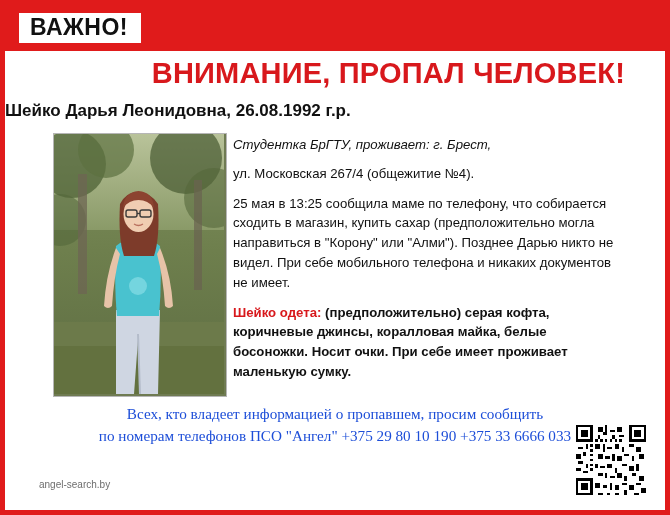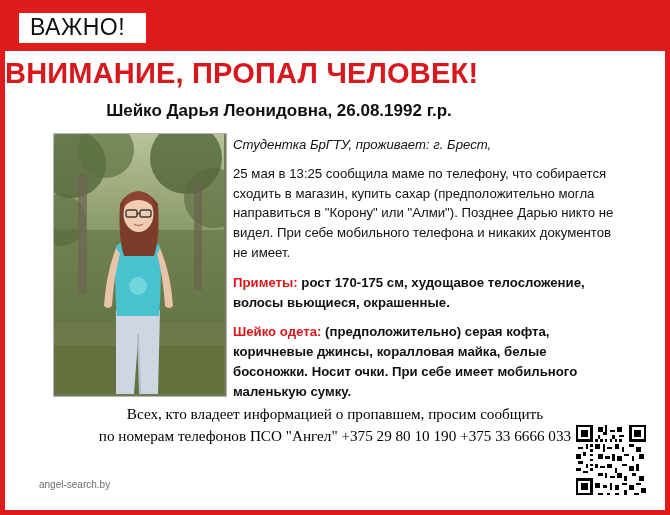--- a/index.html
+++ b/index.html
@@ -29,45 +29,45 @@
     width: 660px;
     height: 46px;
     background: #e01b1b;
     display: flex;
     align-items: center;
   }
   .banner-label {
     margin-left: 14px;
     background: #ffffff;
     color: #111111;
-    font-weight: normal;
+    font-weight: bold;
     font-size: 23px;
     letter-spacing: 0.5px;
-    padding: 2px 20px 3px 10px;
+    padding: 2px 12px 3px 10px;
     line-height: 1.0;
     border: 1px solid #ffffff;
   }
   
   .headline {
     position: absolute;
     top: 52px;
     left: 0;
     width: 620px;
-    text-align: left;
+    text-align: right;
     color: #d8181c;
     font-weight: bold;
     font-size: 29px;
     letter-spacing: 0.2px;
   }
   .subhead {
     position: absolute;
     top: 96px;
     left: 0;
     width: 548px;
-    text-align: center;
+    text-align: left;
     color: #111111;
     font-weight: bold;
     font-size: 17px;
   }
   
   .photo {
     position: absolute;
     left: 48px;
     top: 128px;
     width: 172px;
@@ -96,21 +96,21 @@
     font-weight: bold;
   }
   .strong { font-weight: bold; }
   
   .appeal {
     position: absolute;
     left: 24px;
     top: 398px;
     width: 612px;
     text-align: center;
-    color: #000000;
+    color: #1d4ed8;
     font-size: 15.2px;
     line-height: 1.45;
     font-family: "Liberation Serif", serif;
   }
   .appeal div { white-space: nowrap; }
   
   .footer {
     position: absolute;
     left: 34px;
     bottom: 18px;
@@ -192,23 +192,23 @@
       <rect x="72" y="76" width="11" height="7" rx="2" fill="none" stroke="#3a3a3a" stroke-width="1.4"></rect>
       <rect x="86" y="76" width="11" height="7" rx="2" fill="none" stroke="#3a3a3a" stroke-width="1.4"></rect>
       <path d="M83 79.5 L86 79.5" stroke="#3a3a3a" stroke-width="1.4"></path>
 
       <path d="M80 90 Q84.5 93 89 90" stroke="#b9705f" stroke-width="1.3" fill="none"></path>
     </svg>
   </div>
 
   <div class="body-col">
     <p class="tight">Студентка БрГТУ, проживает: г. Брест,</p>
+    <p>ул. Московская 267/4  (общежитие №4).</p>
     <p>25 мая в 13:25 сообщила маме по телефону, что собирается сходить в магазин, купить сахар (предположительно могла направиться в "Корону" или "Алми"). Позднее Дарью никто не видел. При себе мобильного телефона и никаких документов не имеет.</p>
-    <p><span class="lead-red">Приметы:</span> <span class="strong">рост 170-175 см, худощавое телосложение, волосы вьющиеся, окрашенные.</span></p>
-    <p><span class="lead-red">Шейко одета:</span> <span class="strong">(предположительно) серая кофта, коричневые джинсы, коралловая майка, белые босоножки. Носит очки. При себе имеет мобильного маленькую сумку.</span></p>
+    <p><span class="lead-red">Шейко одета:</span> <span class="strong">(предположительно) серая кофта, коричневые джинсы, коралловая майка, белые босоножки. Носит очки. При себе имеет проживает маленькую сумку.</span></p>
   </div>
 
   <div class="appeal">
     <div>Всех, кто владеет информацией о пропавшем, просим сообщить</div>
     <div>по номерам телефонов ПСО "Ангел" +375 29 80 10 190 +375 33 6666 033</div>
   </div>
 
   <div class="footer">
     <div>angel-search.by</div>
   </div>

